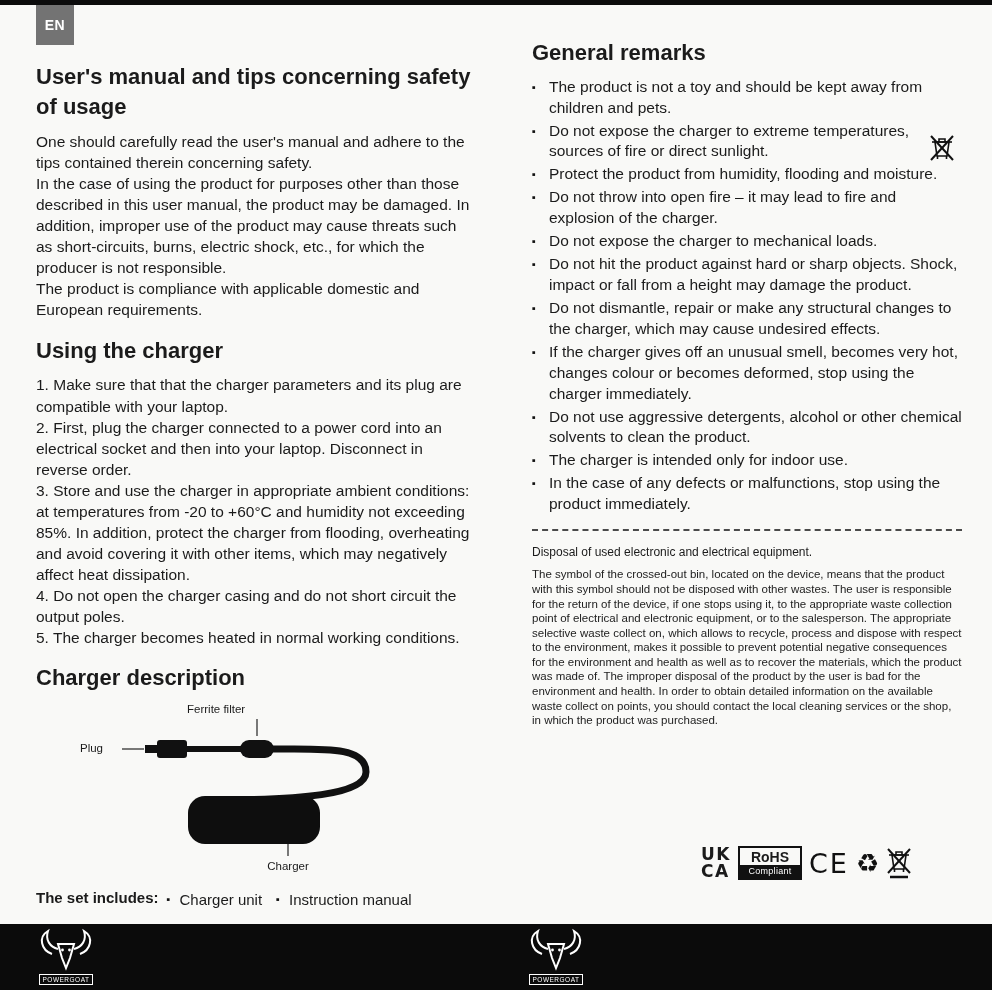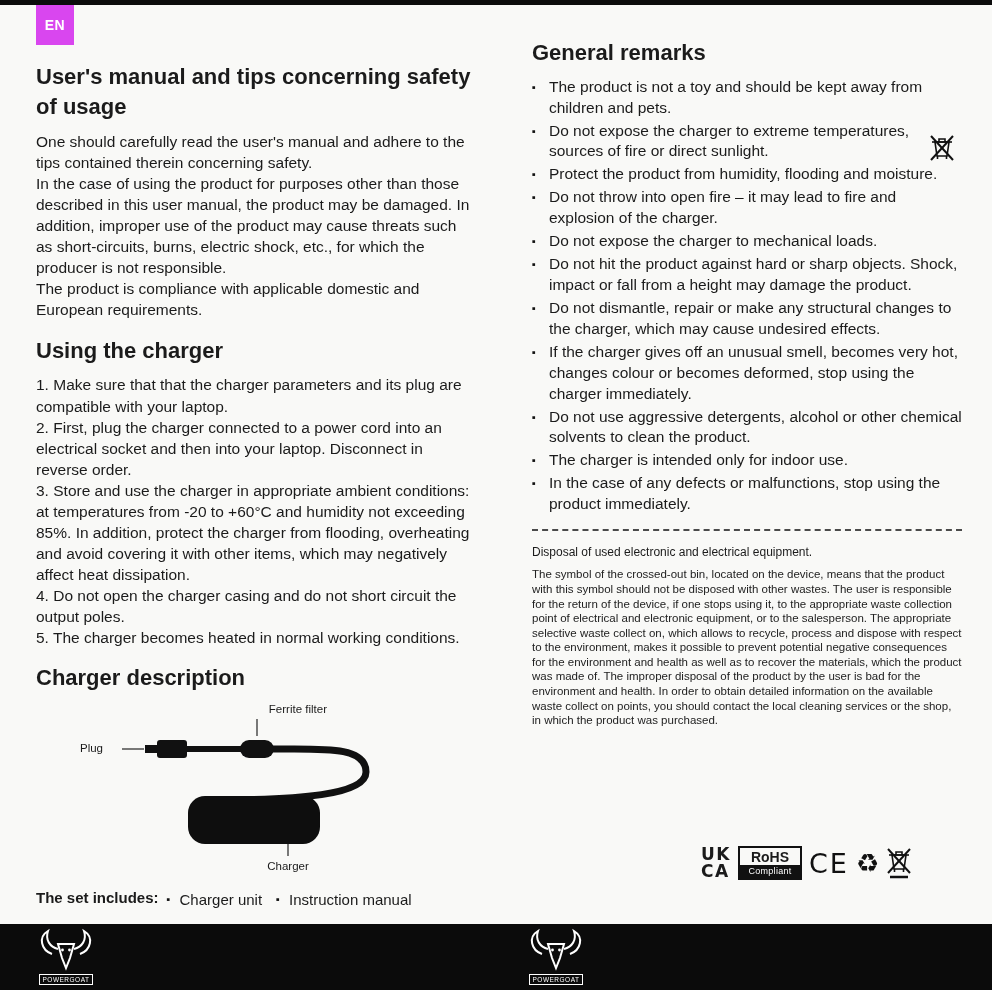--- a/index.html
+++ b/index.html
@@ -1,20 +1,20 @@
 <!DOCTYPE html>
 <html><head>
 <meta charset="utf-8">
 <style>
   * { margin:0; padding:0; box-sizing:border-box; }
   html,body { width:992px; height:990px; }
   body { font-family:"Liberation Sans", sans-serif; color:#1b1b1b; background:#e9e9e7; }
   .page { position:relative; width:992px; height:990px; background:#f9f9f7; overflow:hidden; }
   .top-edge { position:absolute; top:0; left:0; width:100%; height:5px; background:#0c0c0c; }
-  .lang-badge { position:absolute; left:36px; top:5px; width:38px; height:40px; background:#d946ef; color:#fff;
+  .lang-badge { position:absolute; left:36px; top:5px; width:38px; height:40px; background:#737373; color:#fff;
     font-weight:700; font-size:14px; display:flex; align-items:center; justify-content:center; letter-spacing:.5px; }
 
   .col-left  { position:absolute; left:36px;  top:62px; width:438px; font-size:15.5px; line-height:1.36; }
   .col-right { position:absolute; left:532px; top:38px; width:430px; font-size:15.5px; line-height:1.35; }
 
   .sec-heading { font-size:22px; font-weight:700; margin:0 0 9px; }
   .mt { margin-top:15px; }
   .para, .step { margin:0; }
 
   ul.remarks { list-style:none; }
@@ -22,21 +22,21 @@
   .blt { width:17px; flex:0 0 17px; font-size:11px; padding-top:3px; color:#111; }
   .txt { flex:1; }
 
   .divider { border:0; border-top:2px dashed #4a4a4a; margin:14px 0 13px; }
   .disposal-heading { font-size:12px; font-weight:400; margin-bottom:7px; }
   .disposal-body { font-size:11.5px; line-height:1.27; color:#222; }
 
   .diagram { position:relative; width:438px; height:178px; margin-top:6px; }
   .diag-svg { position:absolute; left:0; top:0; width:438px; height:178px; }
   .diag-label { position:absolute; font-size:11.5px; color:#1b1b1b; }
-  .lbl-ferrite { left:151px; top:0; width:140px; text-align:right; }
+  .lbl-ferrite { left:151px; top:0; width:140px; text-align:left; }
   .lbl-plug { left:44px; top:39px; }
   .lbl-charger { left:200px; top:157px; width:104px; text-align:center; }
 
   .set-includes { display:flex; align-items:baseline; font-size:15px; margin-top:8px; }
   .set-includes .label { font-weight:700; margin-right:8px; }
   .set-item { display:flex; margin-right:14px; }
   .set-item .blt { width:13px; flex:0 0 13px; padding-top:2px; }
 
   .weee-margin-icon { position:absolute; left:929px; top:133px; width:26px; height:34px; }
 

